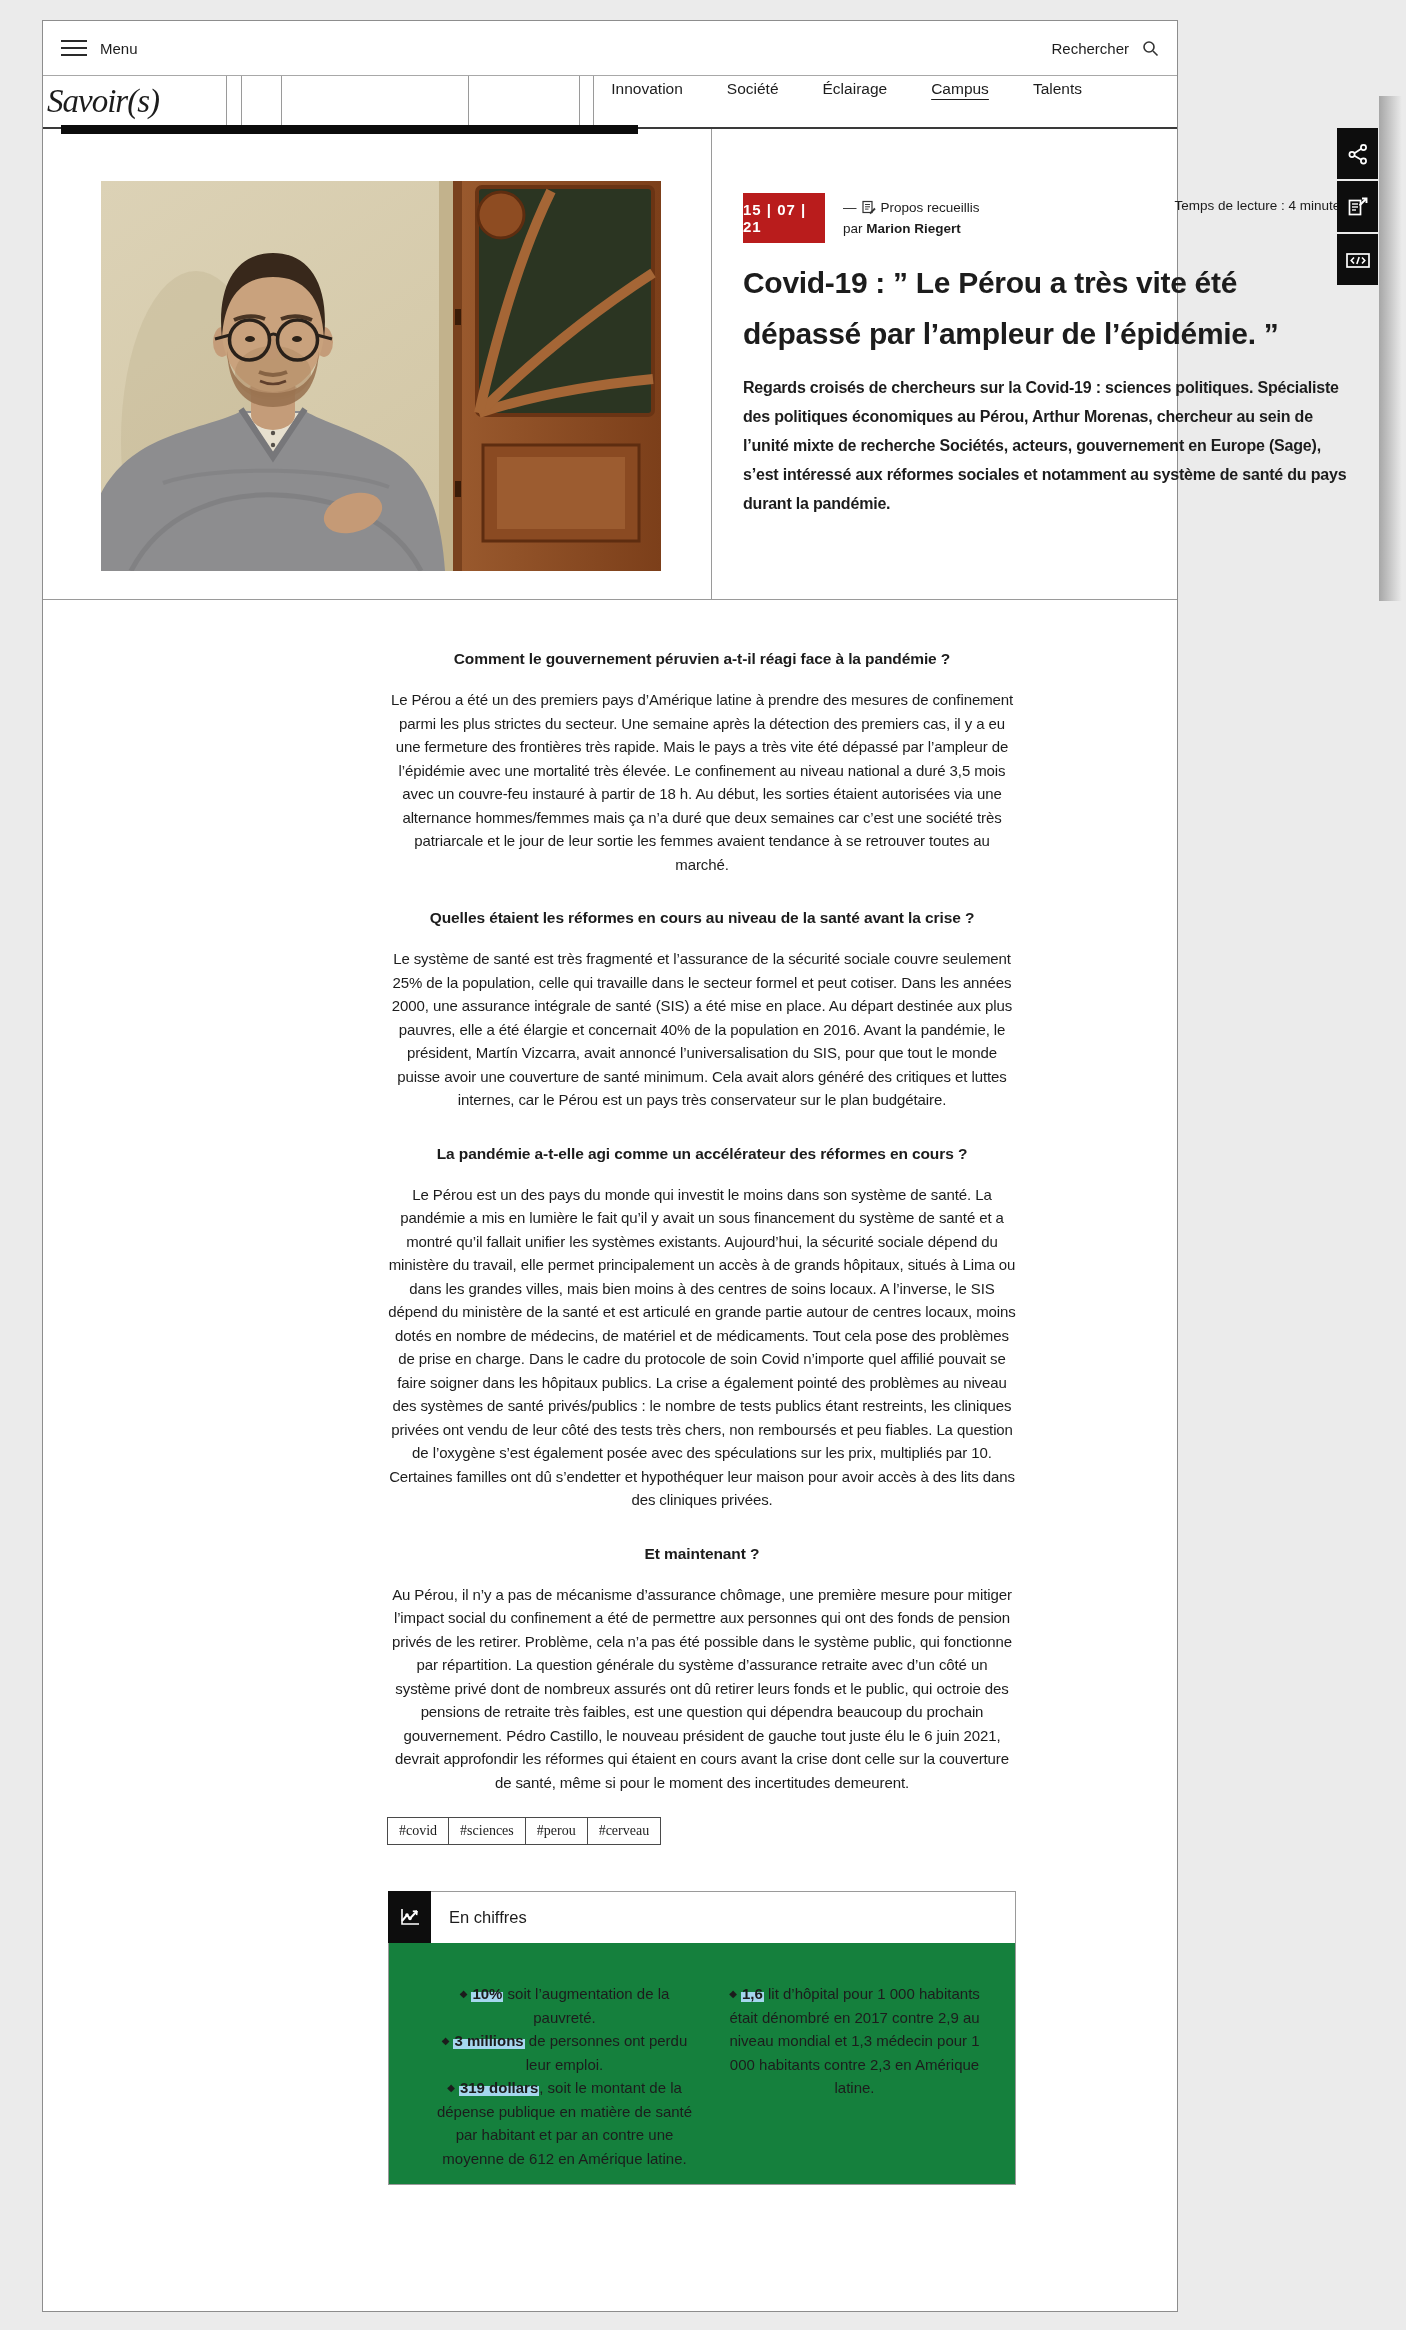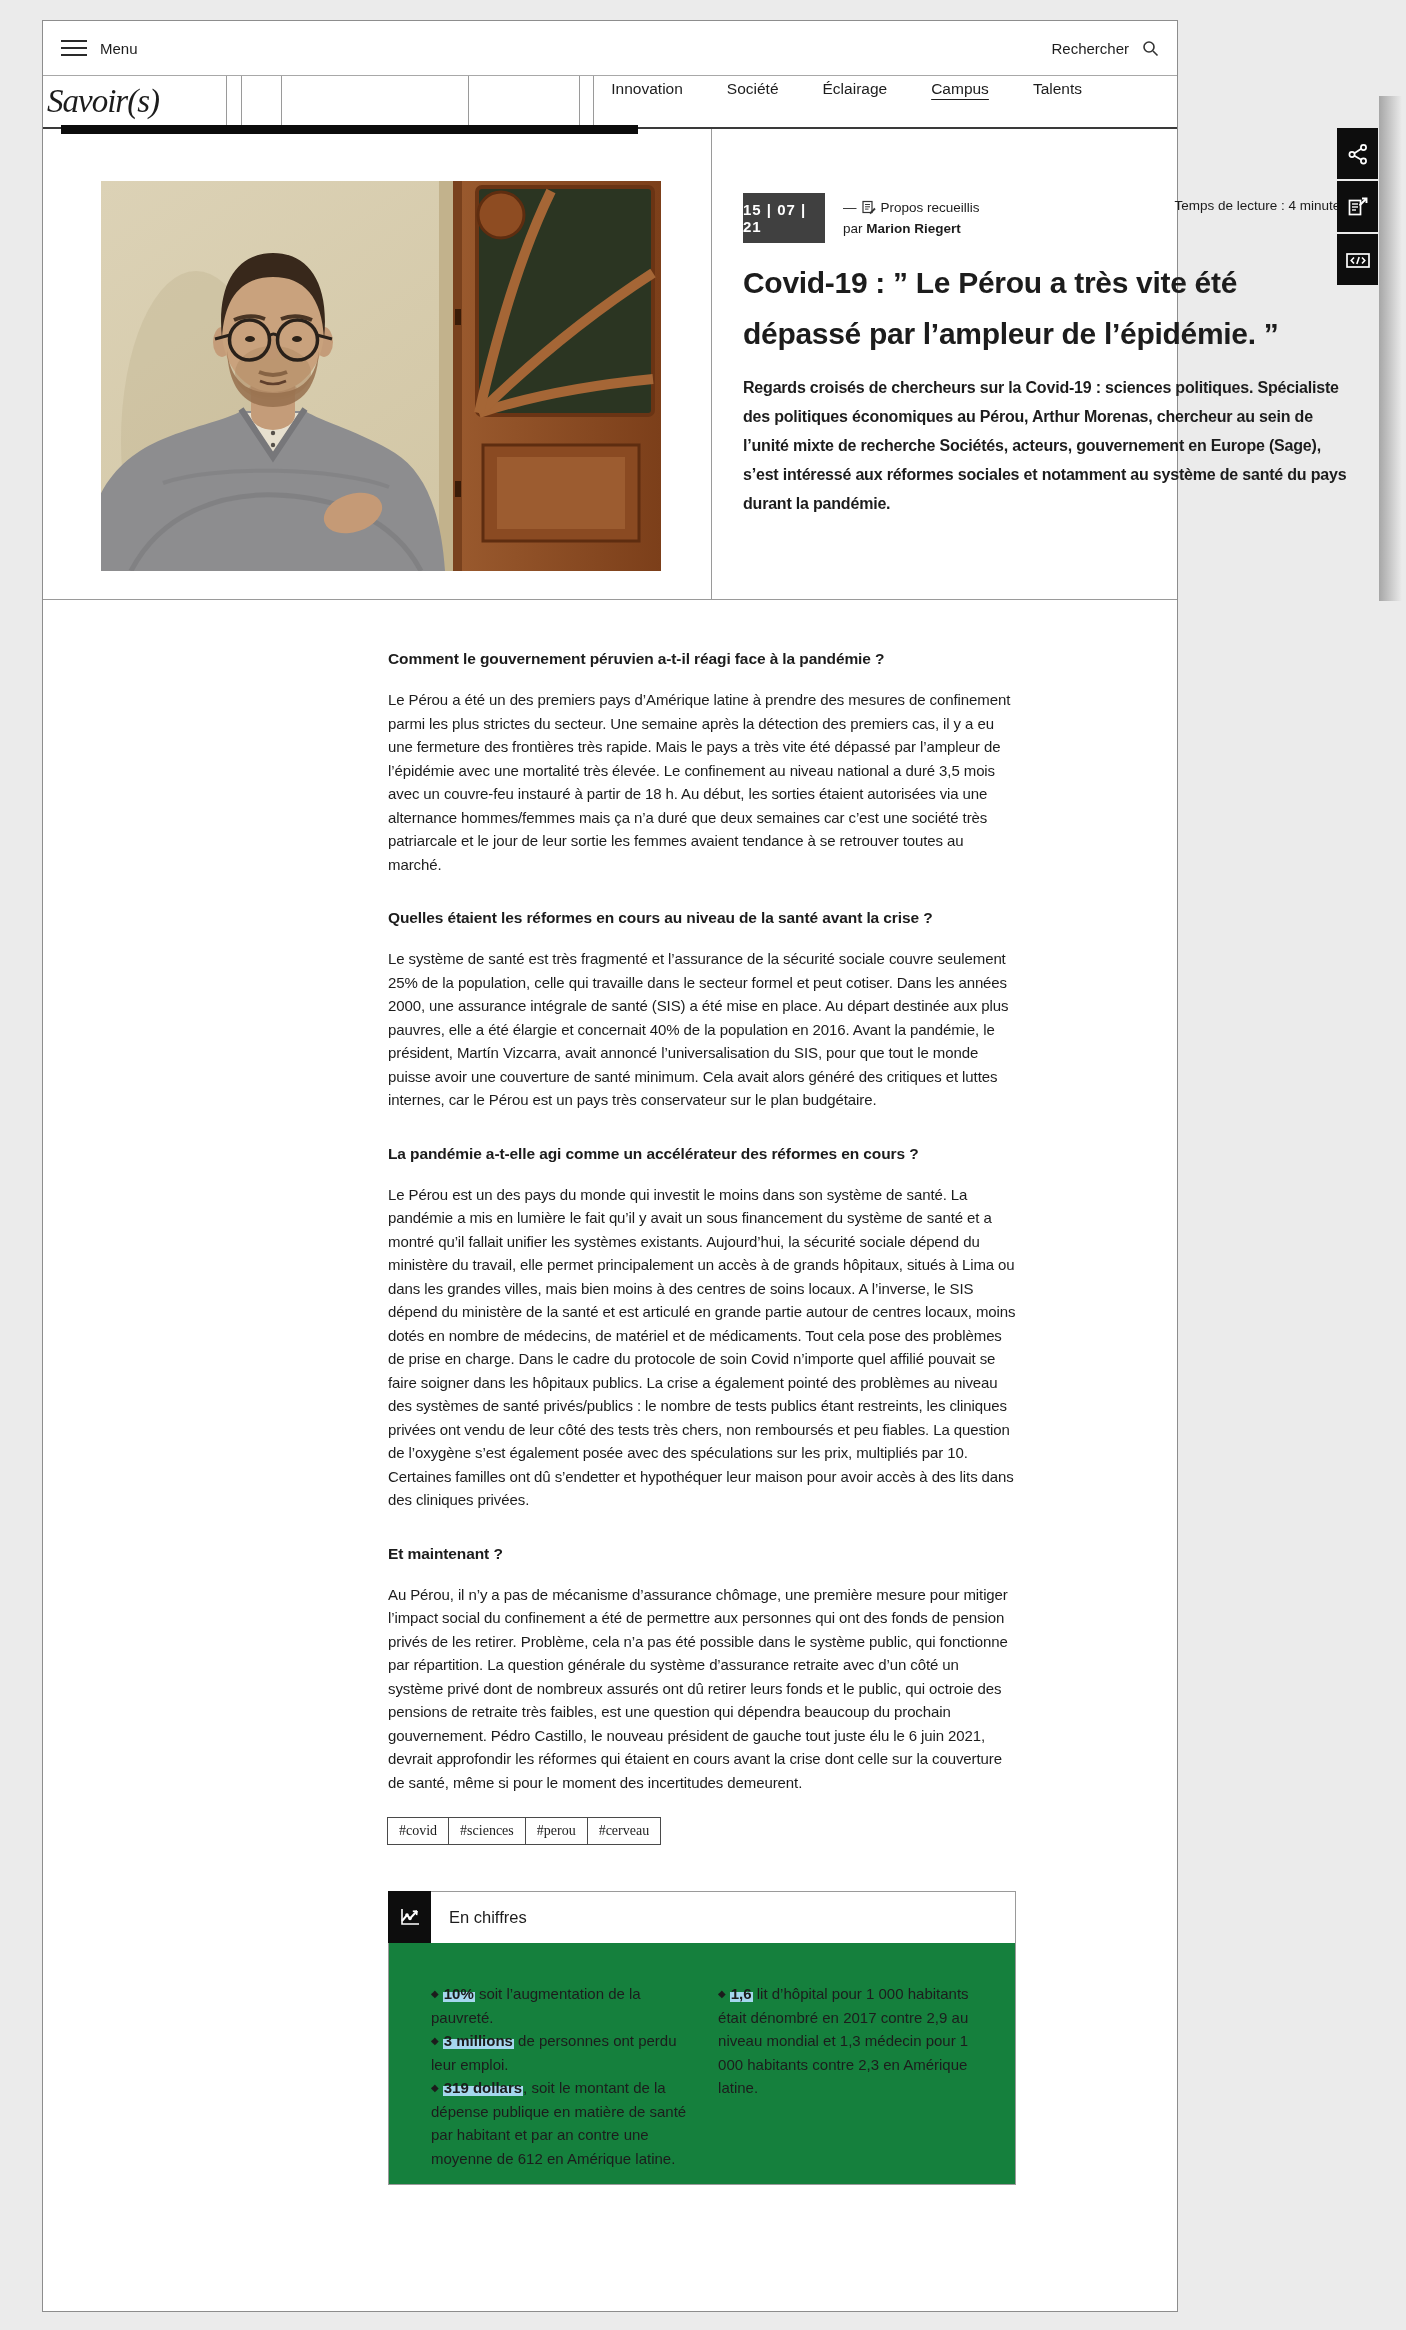--- a/index.html
+++ b/index.html
@@ -24,31 +24,31 @@
   .nav-item.active{text-decoration:underline;text-underline-offset:5px;}
 
   
   .hero{position:relative;height:470px;}
   .black-bar{position:absolute;left:18px;top:-4px;width:577px;height:9px;background:#0c0c0c;}
   .vdivider{position:absolute;left:668px;top:0;width:1px;height:470px;background:#9a9a9a;}
   .photo{position:absolute;left:58px;top:52px;width:560px;height:390px;}
   .photo svg{display:block;width:100%;height:100%;}
   .hero-right{position:absolute;left:700px;top:0;width:604px;}
   .meta{display:flex;margin-top:64px;}
-  .date-badge{background:#404040;color:#fff;font-size:15px;font-weight:bold;width:82px;height:50px;display:flex;align-items:center;justify-content:center;letter-spacing:1px;flex:0 0 auto;}
+  .date-badge{background:#b91c1c;color:#fff;font-size:15px;font-weight:bold;width:82px;height:50px;display:flex;align-items:center;justify-content:center;letter-spacing:1px;flex:0 0 auto;}
   .byline{margin-left:18px;font-size:13.5px;line-height:21px;padding-top:4px;}
   .byline-l1{display:flex;align-items:center;gap:5px;}
   .reading{margin-left:auto;font-size:13.5px;padding-top:5px;white-space:nowrap;}
   .title{margin-top:14px;font-size:30px;line-height:51px;font-weight:bold;letter-spacing:-0.3px;}
   .lead{margin-top:14px;font-size:16px;line-height:29px;font-weight:bold;letter-spacing:-0.2px;}
 
   .hdivider{height:1px;background:#9a9a9a;}
 
   
-  .bodycol{width:628px;margin-left:345px;padding:50px 0 60px 0;}
+  .bodycol{width:628px;margin-left:345px;padding:50px 0 60px 0;text-align:center;}
   .q{font-size:15.5px;font-weight:bold;margin-bottom:20px;letter-spacing:-0.1px;}
   .p{font-size:15px;line-height:23.5px;margin-bottom:33px;letter-spacing:-0.1px;}
 
   
   .tags{display:flex;margin-top:-10px;}
   .tag{border:1px solid #4a4a4a;padding:5px 11px;font-size:14px;margin-left:-1px;cursor:pointer;white-space:nowrap;font-family:Liberation Serif, serif;}
 
   
   .figures{margin-top:46px;width:628px;border:1px solid #9a9a9a;}
   .fig-head{height:51px;display:flex;align-items:center;}

